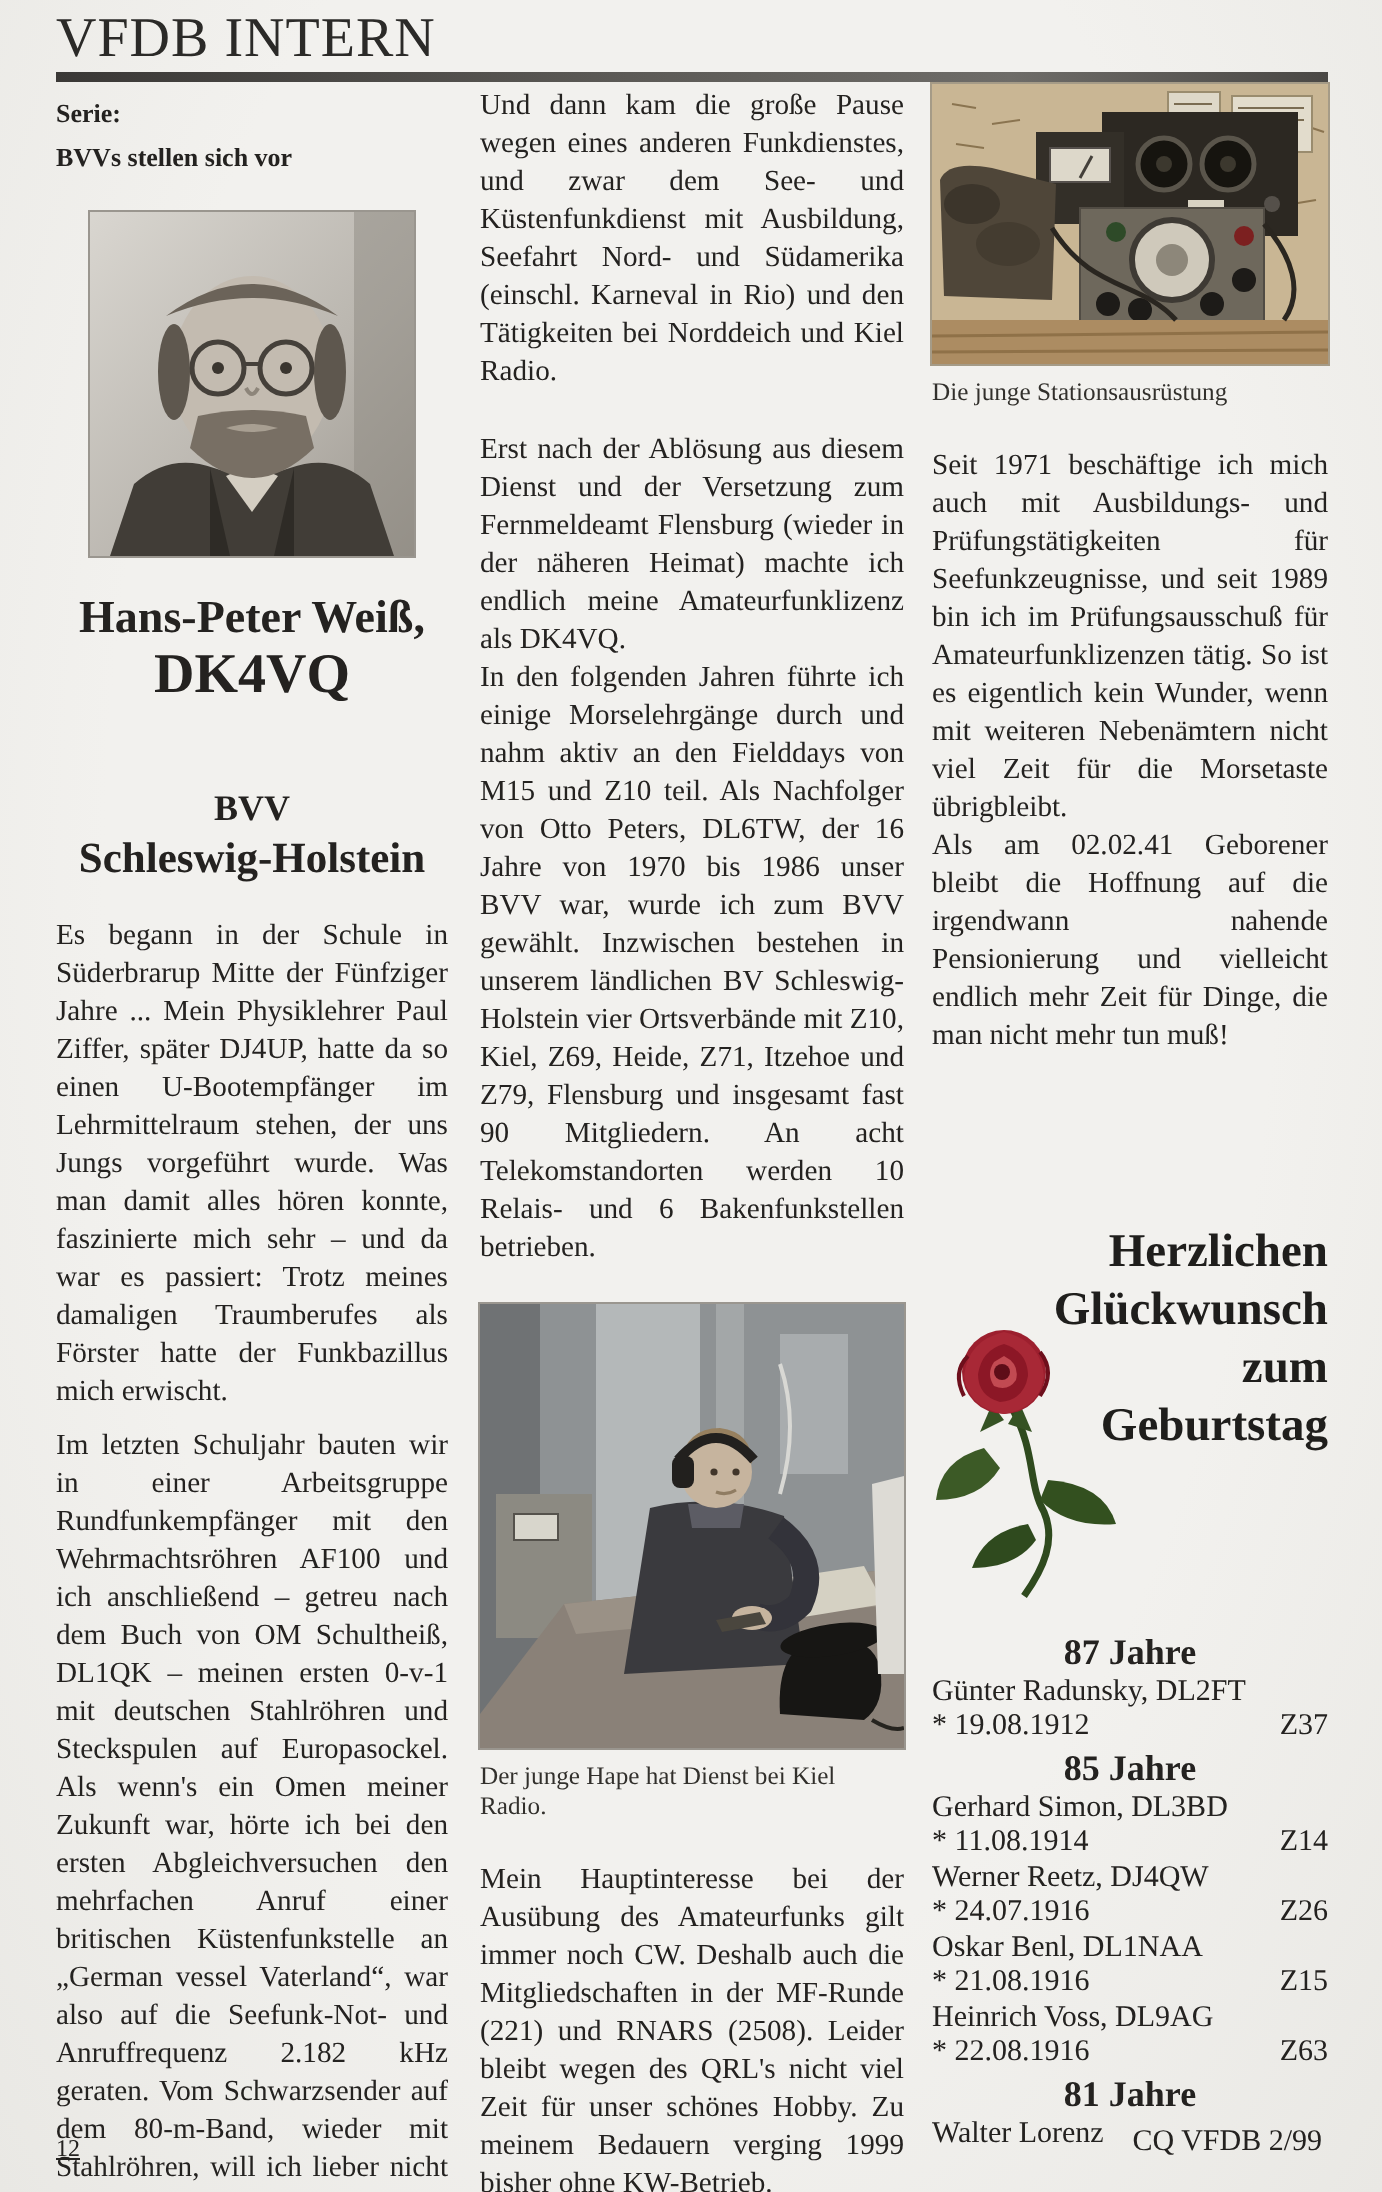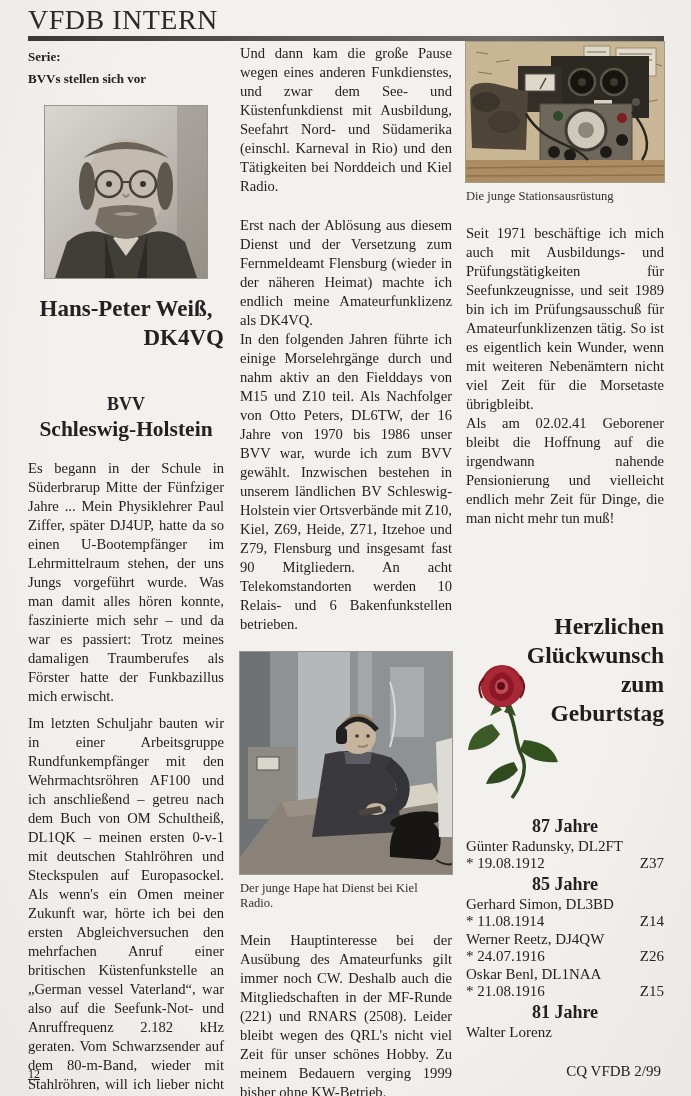--- a/index.html
+++ b/index.html
@@ -18,21 +18,21 @@
   .col-left{left:28px;top:46px;width:196px;}
   .col-mid{left:240px;top:44px;width:212px;}
   .col-right{left:466px;top:42px;width:198px;}
   .col p{margin:0;}
   .gap-lg{margin-top:20px !important;}
   .gap-sm{margin-top:8px !important;}
   .series{font-size:13px;font-weight:bold;line-height:22px;text-align:left;}
   .portrait-wrap{margin:16px auto 0;width:162px;height:172px;background:#b9b5ae;box-shadow:0 0 0 1px #9a968f;}
   .name-block{margin-top:16px;text-align:center;font-weight:bold;line-height:29px;}
   .name-l1{font-size:23px;}
-  .name-l2{font-size:23px;text-align:right;}
+  .name-l2{font-size:28px;}
   .name-l3{font-size:18px;line-height:24px;margin-top:40px;}
   .name-l4{font-size:21.5px;line-height:27px;}
   .body-start{margin-top:16px !important;}
   .caption{font-size:12.6px;line-height:15px;text-align:left;margin-top:7px;color:#32302c;}
   .mid-photo-wrap{margin-top:18px;width:212px;height:222px;background:#8e9294;box-shadow:0 0 0 1px #9a968f;}
   .right-photo-wrap{width:198px;height:140px;background:#c9b694;box-shadow:0 0 0 1px #a59b87;}
   
   .bday{position:relative;margin-top:84px;}
   .bday-heading{text-align:right;font-weight:bold;font-size:23.5px;line-height:29px;color:#1f1e1c;}
   .rose{position:absolute;left:-4px;top:46px;width:104px;height:150px;}
@@ -246,20 +246,27 @@
               <span>Z26</span>
             </div>
         </div>
         <div>
           <div class="bd-name">Oskar Benl, DL1NAA</div>
           <div class="bd-line">
               <span>* 21.08.1916</span>
               <span>Z15</span>
             </div>
         </div>
+        <div>
+          <div class="bd-name">Heinrich Voss, DL9AG</div>
+          <div class="bd-line">
+              <span>* 22.08.1916</span>
+              <span>Z63</span>
+            </div>
+        </div>
 
         <div class="bd-age">81 Jahre</div>
         <div>
           <div class="bd-name">Walter Lorenz</div>
 
         </div>
 
       </div>
     </div>
   </div>

